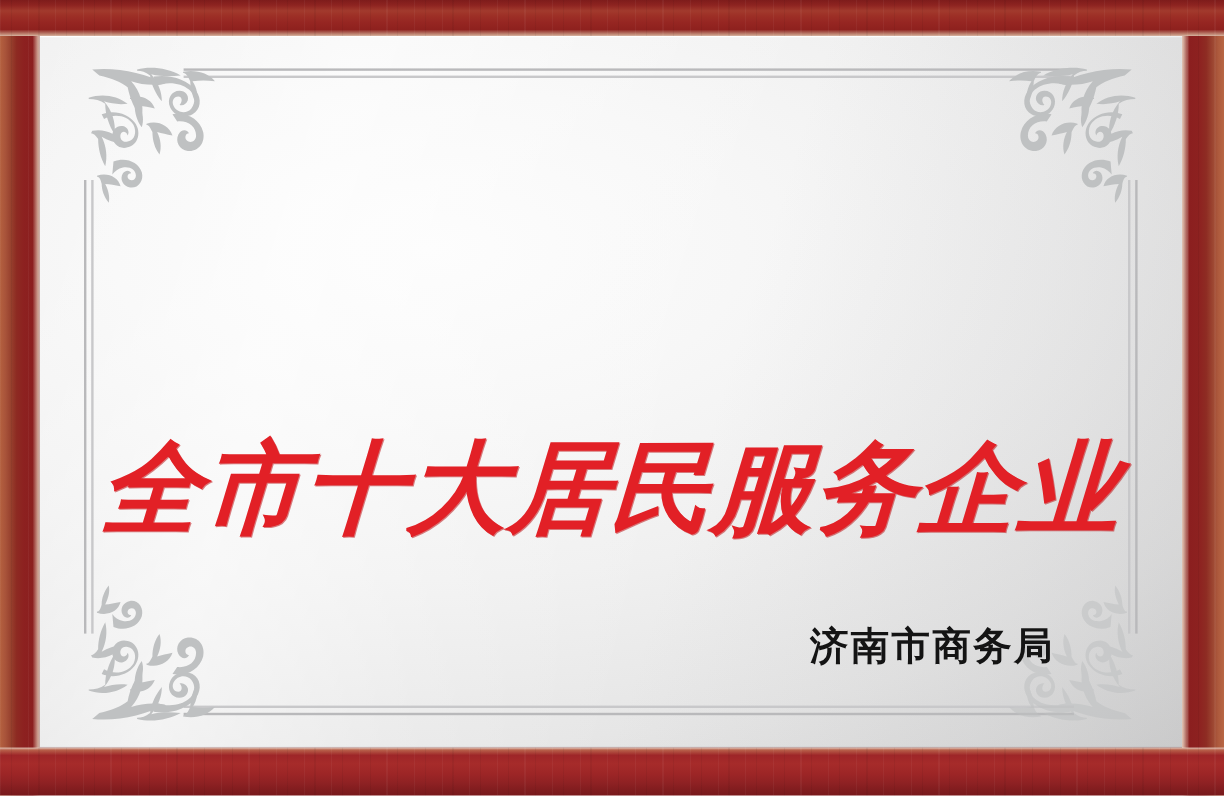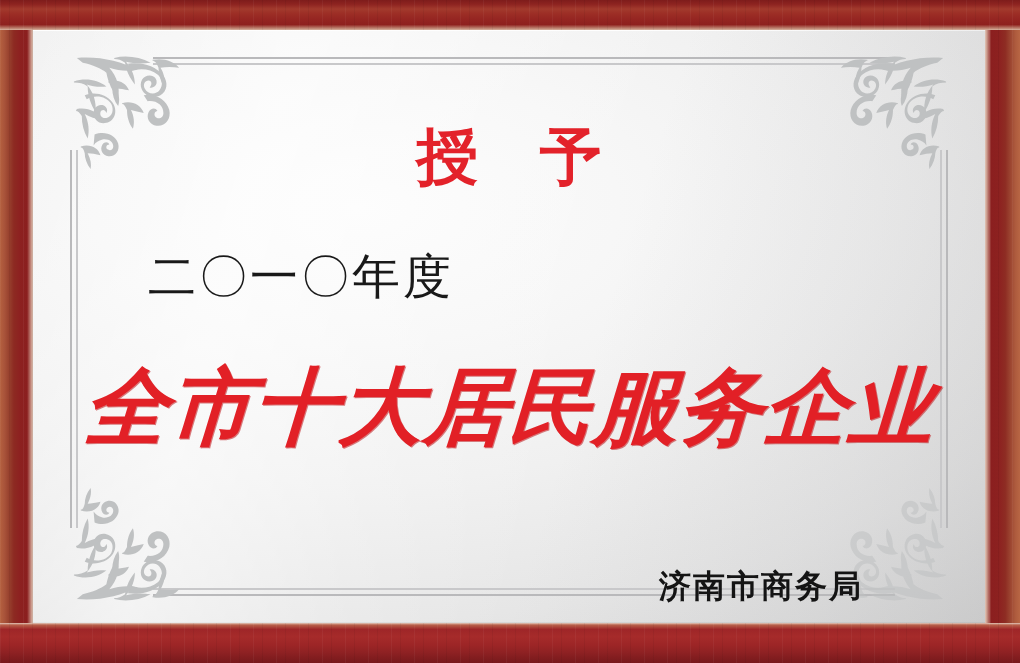--- a/index.html
+++ b/index.html
@@ -170,25 +170,24 @@
     letter-spacing: 1px;
     line-height: 1.12;
     white-space: nowrap;
     font-style: italic;
     transform: skewX(-3deg);
     text-shadow: 1px 1px 0 rgba(190,20,24,0.55);
   }
 
   .issuer-block {
     position: absolute;
-    right: 122px;
+    right: 106px;
     top: 492px;
     text-align: right;
     line-height: 1;
-    margin-top: 48px;
   }
   .issuer-name {
     color: #141414;
     font-family: "DejaVu Sans", "Liberation Sans", sans-serif;
     font-size: 32px;
     font-weight: 700;
     letter-spacing: 2px;
     white-space: nowrap;
   }
   .issuer-date {
@@ -368,23 +367,21 @@
           <path d="M40 30 C49 27 58 31 61 39 C56 38 52 37 48 37 C51 43 52 49 50 55
                    C46 50 44 43 44 37 C43 33 42 31 40 31 Z"></path>
           <path d="M12 96 C21 93 30 97 32 105 C27 104 23 103 19 103 C22 109 23 114 22 119
                    C18 114 16 108 16 103 C15 99 14 97 12 97 Z"></path>
         </g>
       </svg>
     </div>
 
     <div class="content">
 
-      <div class="award-verb">授 予</div>
-
-      <div class="award-year">二〇一〇年度</div>
+
 
       <div class="award-title">全市十大居民服务企业</div>
 
       <div class="issuer-block">
         <div class="issuer-name">济南市商务局</div>
       </div>
 
     </div>
   </div>
 </div>

